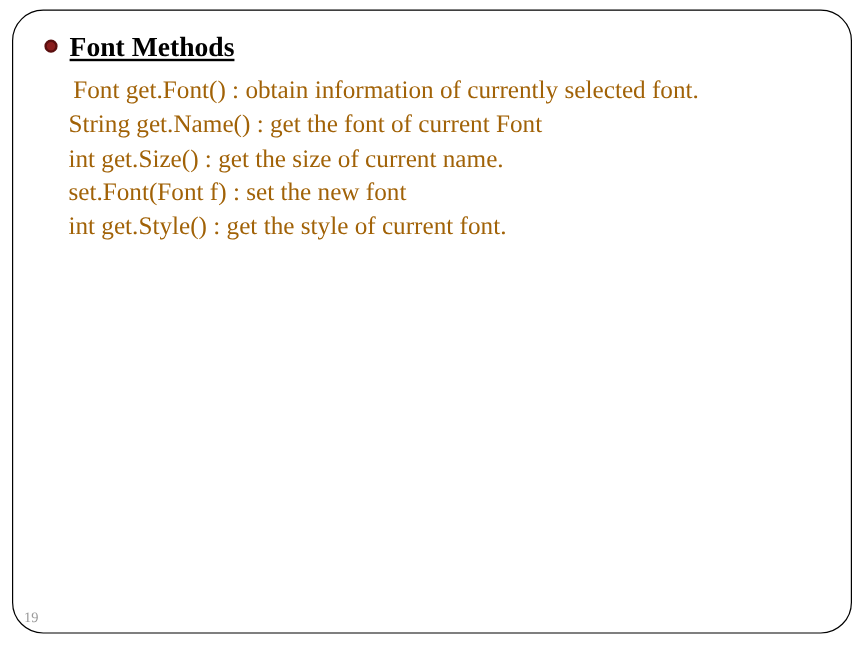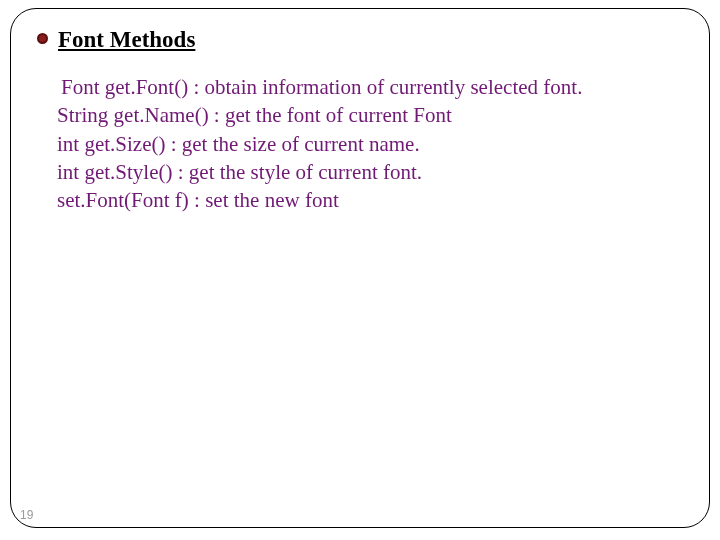--- a/index.html
+++ b/index.html
@@ -17,65 +17,65 @@
     right: 10px;
     bottom: 12px;
     border: 1.5px solid #000;
     border-radius: 26px;
     padding: 18px 26px 18px 26px;
   }
   .title-row {
     display: flex;
     align-items: flex-start;
     gap: 10px;
-    margin-bottom: 20px;
+    margin-bottom: 8px;
   }
   .bullet {
     width: 11px;
     height: 11px;
     border-radius: 50%;
     background: #8a1d1d;
     border: 2px solid #5a0f0f;
     margin-top: 6px;
     flex: 0 0 auto;
   }
   .title {
     font-size: 23px;
     font-weight: bold;
     text-decoration: underline;
     color: #000;
   }
   .body-lines {
     padding-left: 20px;
     font-size: 21px;
-    color: #701a75;
+    color: #a16207;
     line-height: 1.35;
   }
   .body-lines .line:first-child {
     padding-left: 4px;
   }
   .page-num {
     position: absolute;
     left: 20px;
     bottom: 18px;
     font-size: 12px;
     color: #9a9a9a;
-    font-family: Liberation Sans, sans-serif;
+    font-family: Liberation Serif, serif;
   }
 </style>
 </head>
 <body>
 
 <div class="slide-frame">
   <div class="title-row">
     <span class="bullet"></span>
     <span class="title">Font Methods</span>
   </div>
   <div class="body-lines">
     <div class="line">Font get.Font() : obtain information of currently selected font.</div>
     <div class="line">String get.Name() : get the font of current Font</div>
     <div class="line">int get.Size() : get the size of current name.</div>
+    <div class="line">set.Font(Font f) : set the new font</div>
     <div class="line">int get.Style() : get the style of current font.</div>
-    <div class="line">set.Font(Font f) : set the new font</div>
   </div>
 </div>
 
 <div class="page-num">19</div>
 
 </body></html>

